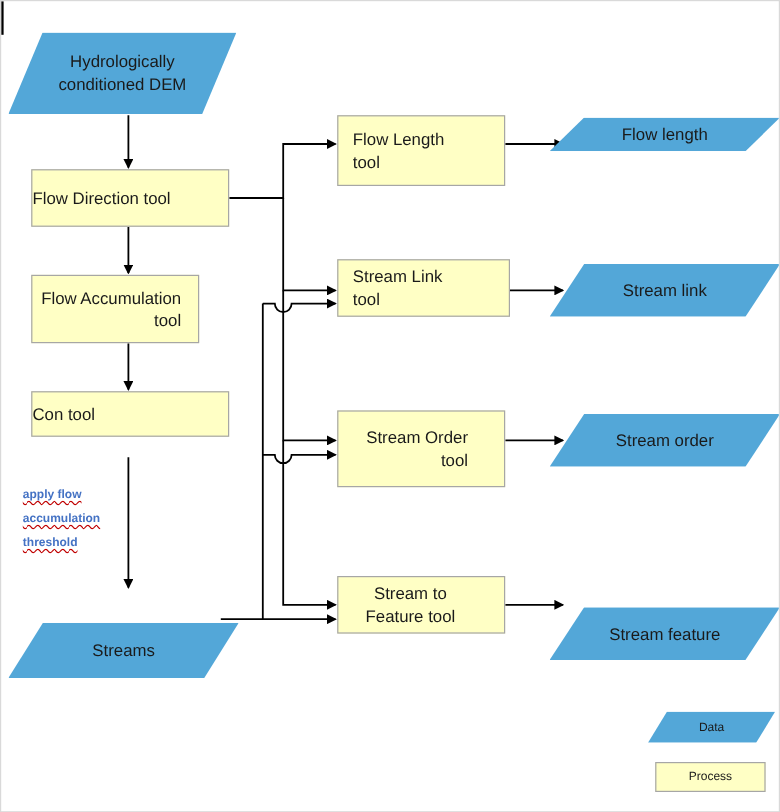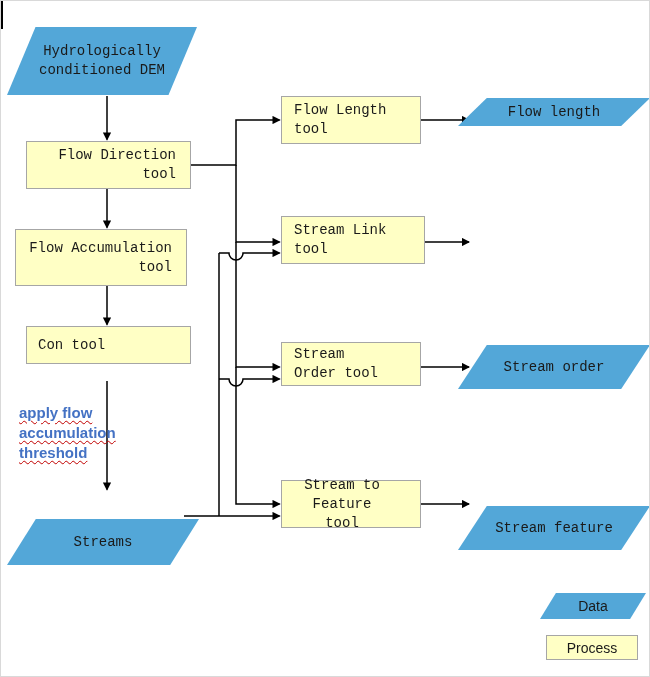--- a/index.html
+++ b/index.html
@@ -11,49 +11,49 @@
     border: 1px solid #d9d9d9;
     background: #ffffff;
     font-family: "Liberation Sans", sans-serif;
     color: #1a1a1a;
     overflow: hidden;
   }
   .wires { position: absolute; left: 0; top: 0; }
   .wires path { stroke: var(--connector, #000); stroke-width: 1.5; fill: none; }
   #arrow path { fill: var(--connector, #000); stroke: none; }
 
-  .node { position: absolute; display: flex; align-items: center; font-size: 14px; line-height: 19px; font-family: Liberation Mono, monospace; }
+  .node { position: absolute; display: flex; align-items: center; font-size: 14px; line-height: 19px; }
   .para {
     background: var(--data-fill, #53a7d8);
     clip-path: polygon(15% 0%, 100% 0%, 85% 100%, 0% 100%);
     justify-content: center;
     text-align: center;
   }
   .process {
     background: var(--process-fill, #ffffc5);
     border: 1px solid var(--process-border, #a6a6a6);
     box-sizing: border-box;
   }
-  .process.left-col  { padding-left: 11px; padding-right: 14px; text-align: right; }
+  .process.left-col  { padding-right: 14px; text-align: right; }
   .process.right-col { padding-left: 12px; padding-right: 30px; }
   .para span { max-width: 132px; }
 
   .annotation {
     position: absolute;
     left: 18px; top: 402px; width: 100px;
-    font-size: 15px; font-weight: bold; line-height: 20px;
+    font-size: 10px; font-weight: bold; line-height: 20px;
     color: var(--annotation-text, #4472c4);
     text-decoration-line: underline;
     text-decoration-style: wavy;
     text-decoration-color: var(--annotation-underline, #c00000);
     text-decoration-thickness: 1px;
     text-underline-offset: 2px;
   }
 
-  .legend-item { position: absolute; display: flex; align-items: center; justify-content: center; font-size: 14px; }
+  .legend-item { position: absolute; display: flex; align-items: center; justify-content: center; font-size: 10px; }
   .legend-data {
     left: 539px; top: 592px; width: 106px; height: 26px;
     background: var(--data-fill, #53a7d8);
     clip-path: polygon(15% 0%, 100% 0%, 85% 100%, 0% 100%);
   }
   .legend-process {
     left: 545px; top: 634px; width: 92px; height: 25px;
     background: var(--process-fill, #ffffc5);
     border: 1px solid var(--process-border, #a6a6a6);
     box-sizing: border-box;
@@ -90,54 +90,57 @@
   </svg>
 
   <div class="node para" style="left:6px; top:26px; width:190px; height:68px;">
     <span>Hydrologically conditioned DEM</span>
   </div>
 
   <div class="node process left-col" style="left:25px; top:140px; width:165px; height:48px;">
     <span>Flow Direction tool</span>
   </div>
 
-  <div class="node process left-col" style="left:14px; top:228px; width:172px; height:57px;">
+  <div class="node process left-col" style="left:25px; top:228px; width:140px; height:57px;">
     <span>Flow Accumulation tool</span>
   </div>
 
   <div class="node process left-col" style="left:25px; top:325px; width:165px; height:38px;">
     <span>Con tool</span>
   </div>
 
   <div class="annotation">apply flow accumulation threshold</div>
 
   <div class="node para" style="left:6px; top:490px; width:192px; height:46px;margin-top:28px;">
     <span>Streams</span>
   </div>
 
-  <div class="node process right-col" style="left:280px; top:95px; width:140px; height:48px;">
+  <div class="node process right-col" style="left:280px; top:95px; width:140px; height:59px;">
     <span>Flow Length tool</span>
   </div>
 
   <div class="node process right-col" style="left:280px; top:215px; width:144px; height:48px;">
     <span>Stream Link tool</span>
   </div>
 
-  <div class="node process right-col" style="left:280px; top:341px; width:140px; height:44px;">
+  <div class="node process right-col" style="left:280px; top:341px; width:140px; height:64px;text-align:right;">
     <span>Stream Order tool</span>
   </div>
 
   <div class="node process right-col" style="left:280px; top:479px; width:140px; height:48px;text-align:center;">
     <span>Stream to Feature tool</span>
   </div>
 
   <div class="node para" style="left:457px; top:97px; width:192px; height:28px;">
     <span>Flow length</span>
   </div>
 
+  <div class="node para" style="left:457px; top:219px; width:192px; height:44px;">
+    <span>Stream link</span>
+  </div>
 
   <div class="node para" style="left:457px; top:344px; width:192px; height:44px;">
     <span>Stream order</span>
   </div>
 
   <div class="node para" style="left:457px; top:481px; width:192px; height:44px;margin-top:24px;">
     <span>Stream feature</span>
   </div>
 
   <div class="legend-item legend-data">

